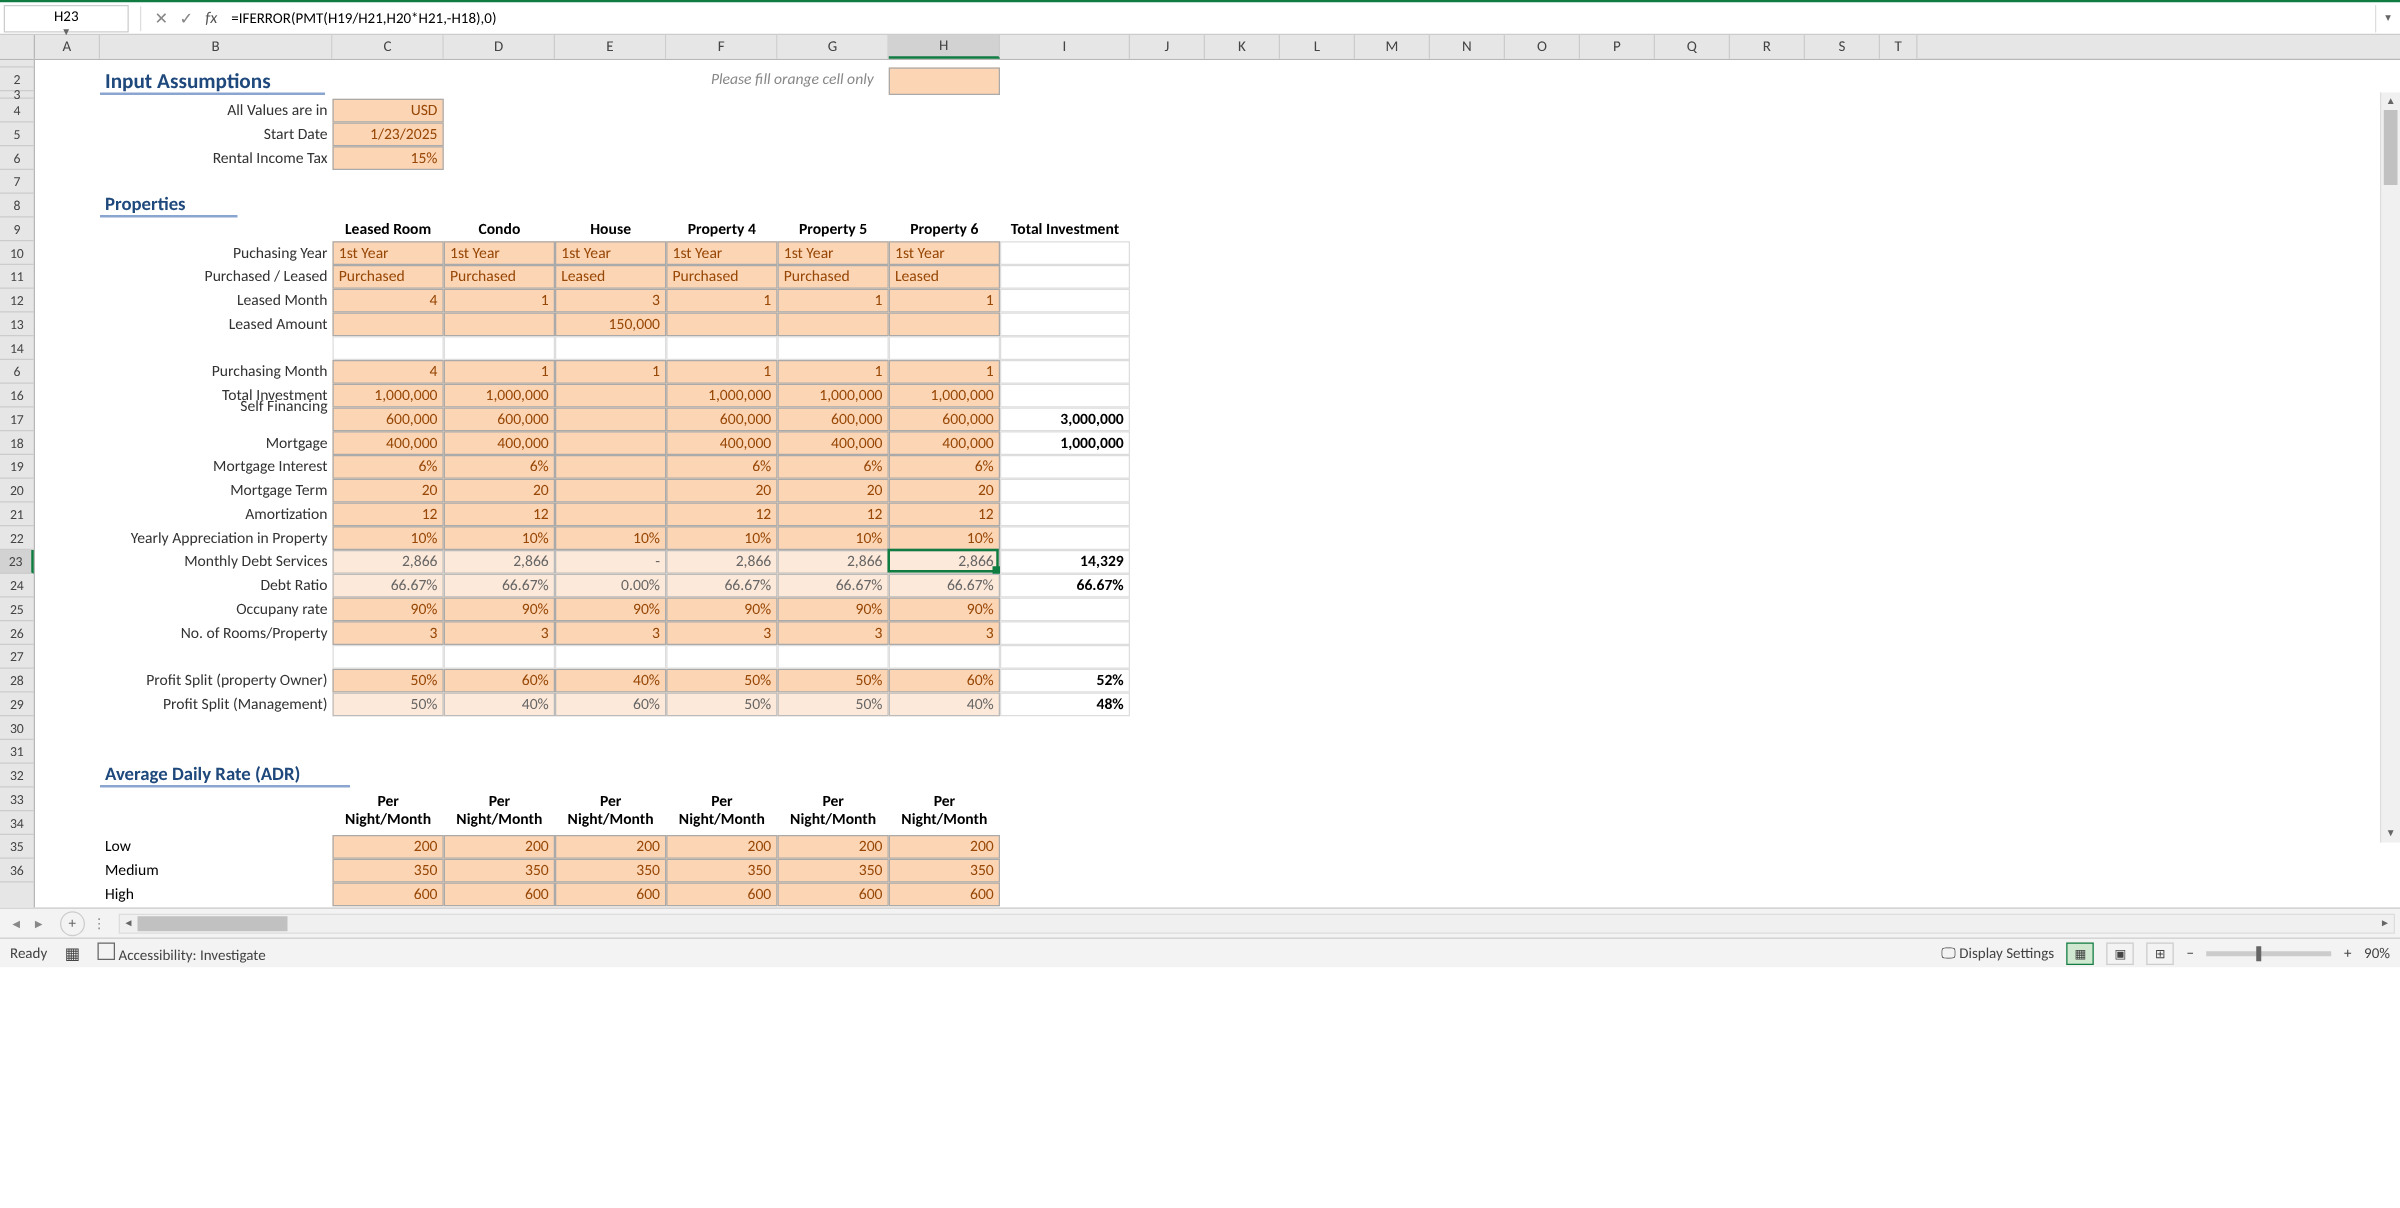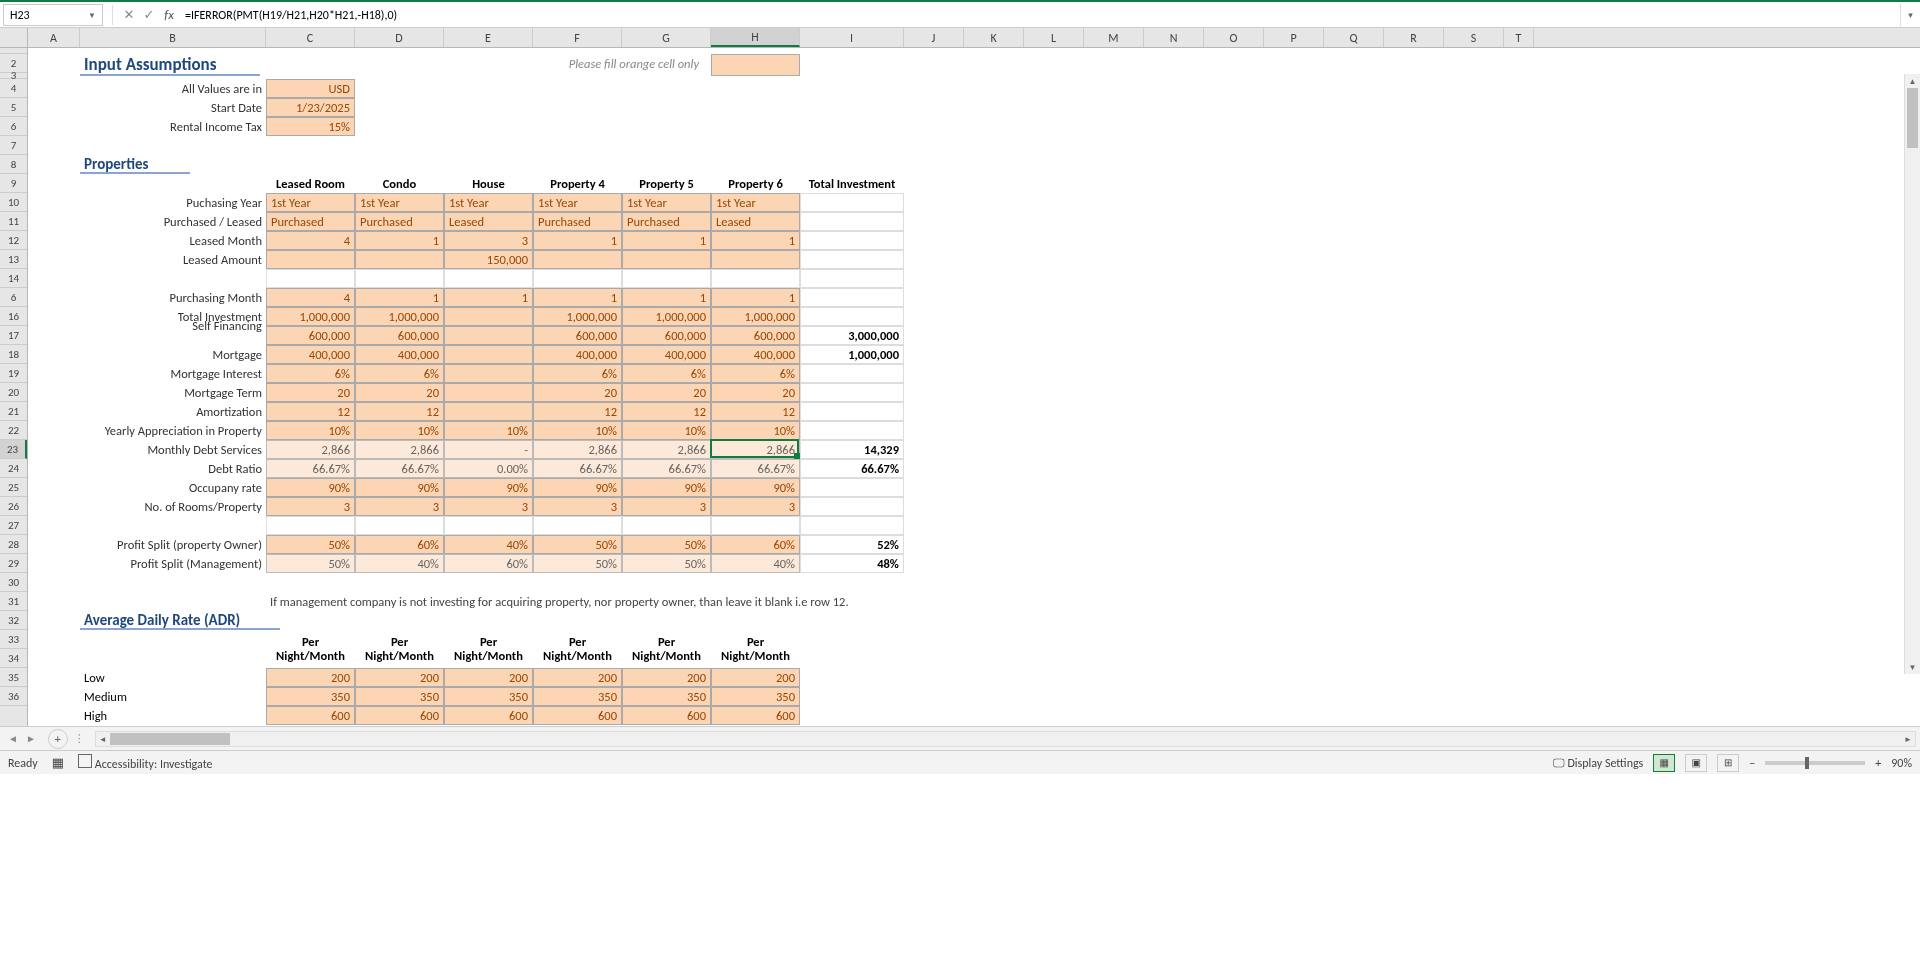--- a/index.html
+++ b/index.html
@@ -1,20 +1,20 @@
 <!DOCTYPE html>
 <html><head>
 <meta charset="utf-8">
 <style>
 * { margin: 0; padding: 0; box-sizing: border-box; font-family: Calibri, Arial, sans-serif; }
 body { background: #fff; overflow: hidden; font-size: 13px; }
 
 
 .formula-row { display: flex; align-items: center; height: 26px; border-bottom: 1px solid #ccc; background: #fff; }
-.name-box { width: 100px; height: 22px; border: 1px solid #ccc; margin: 0 3px; padding: 2px 6px; display: flex; align-items: center; justify-content: space-between; background: #fff; font-size: 12px; }
+.name-box { width: 100px; height: 22px; border: 1px solid #ccc; margin: 0 3px; padding: 2px 6px; display: flex; align-items: center; justify-content: space-between; background: #fff; font-size: 12px; flex-direction: column; }
 .name-box .dd { font-size: 8px; color: #666; }
 .fb-sep { width: 1px; height: 20px; background: #ddd; margin: 0 6px; }
 .fb-btn { width: 20px; height: 20px; display: flex; align-items: center; justify-content: center; color: #888; font-size: 13px; }
 .fx { font-style: italic; font-size: 13px; color: #555; }
 .formula-input { flex: 1; height: 22px; border: none; padding: 2px 6px; font-size: 12px; outline: none; }
 .formula-expand { width: 20px; display:flex; align-items:center; justify-content:center; color:#666; font-size:9px; border-left:1px solid #ddd; height:22px;}
 
 
 .grid-wrap { position: relative; }
 .col-headers { display: flex; height: 20px; background: #e6e6e6; border-bottom: 1px solid #b7b7b7; }
@@ -327,21 +327,20 @@
         <div class="cell calc" style="left: 594px; top: 506px; width: 89px;">50%</div>
         <div class="cell calc" style="left: 683px; top: 506px; width: 89px;">40%</div>
         <div class="cell gridcell bold rt" style="left: 772px; top: 506px; width: 104px;">48%</div>
         <div class="cell gridcell" style="left: 238px; top: 468px; width: 89px;"></div>
         <div class="cell gridcell" style="left: 327px; top: 468px; width: 89px;"></div>
         <div class="cell gridcell" style="left: 416px; top: 468px; width: 89px;"></div>
         <div class="cell gridcell" style="left: 505px; top: 468px; width: 89px;"></div>
         <div class="cell gridcell" style="left: 594px; top: 468px; width: 89px;"></div>
         <div class="cell gridcell" style="left: 683px; top: 468px; width: 89px;"></div>
         <div class="cell gridcell" style="left: 772px; top: 468px; width: 104px;"></div>
-        <div class="cell " style="left: 238px; top: 544px; width: 620px; color: rgb(68, 68, 68);">If management company is not investing for acquiring property, nor property owner, than leave it blank i.e row 12.</div>
         <div class="cell section-title" style="left: 52px; top: 563px; width: 200px; font-size: 15px;">Average Daily Rate (ADR)</div>
         <div class="cell hdr bold" style="left: 238px; top: 582px; width: 89px; height: 38px; flex-direction: column; line-height: 1.1;">
           <div>Per</div>
           <div>Night/Month</div>
         </div>
         <div class="cell hdr bold" style="left: 327px; top: 582px; width: 89px; height: 38px; flex-direction: column; line-height: 1.1;">
           <div>Per</div>
           <div>Night/Month</div>
         </div>
         <div class="cell hdr bold" style="left: 416px; top: 582px; width: 89px; height: 38px; flex-direction: column; line-height: 1.1;">

